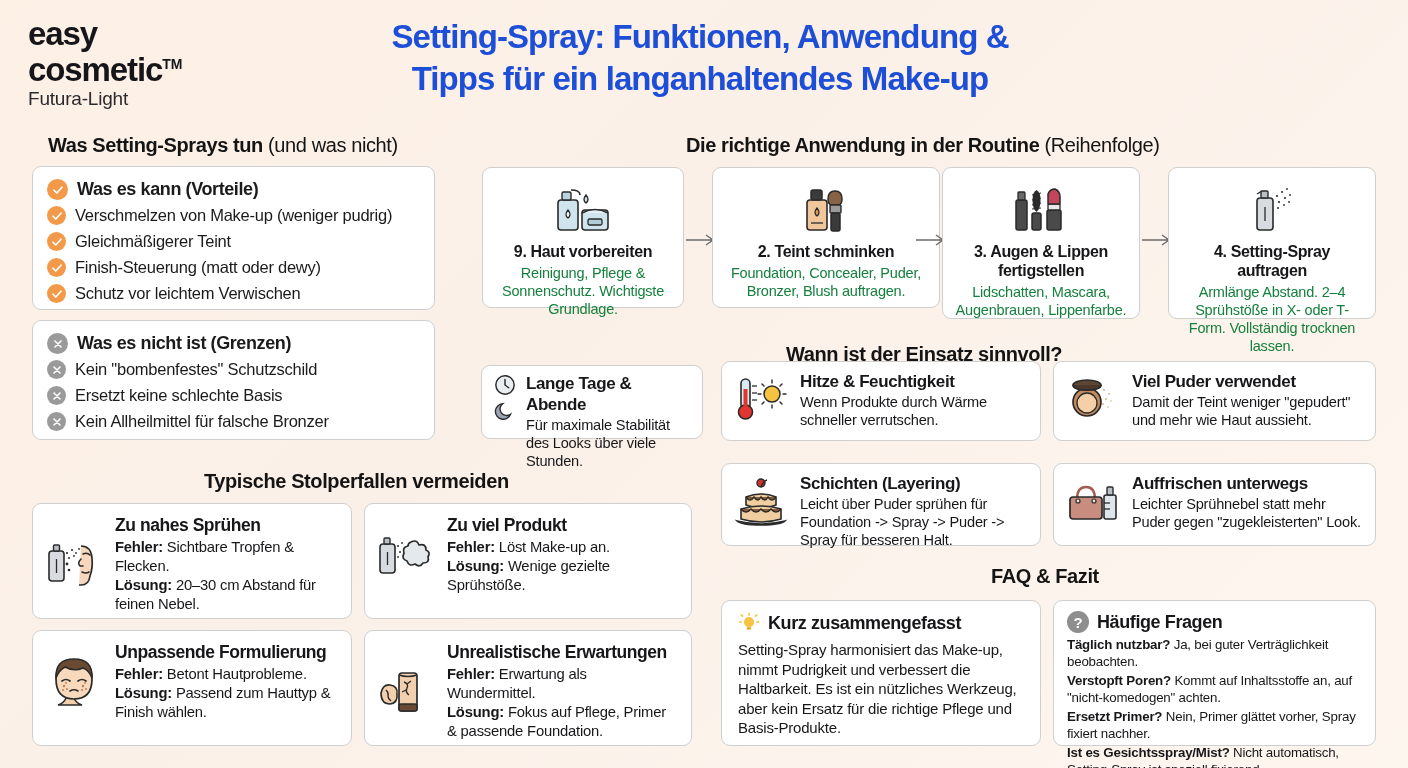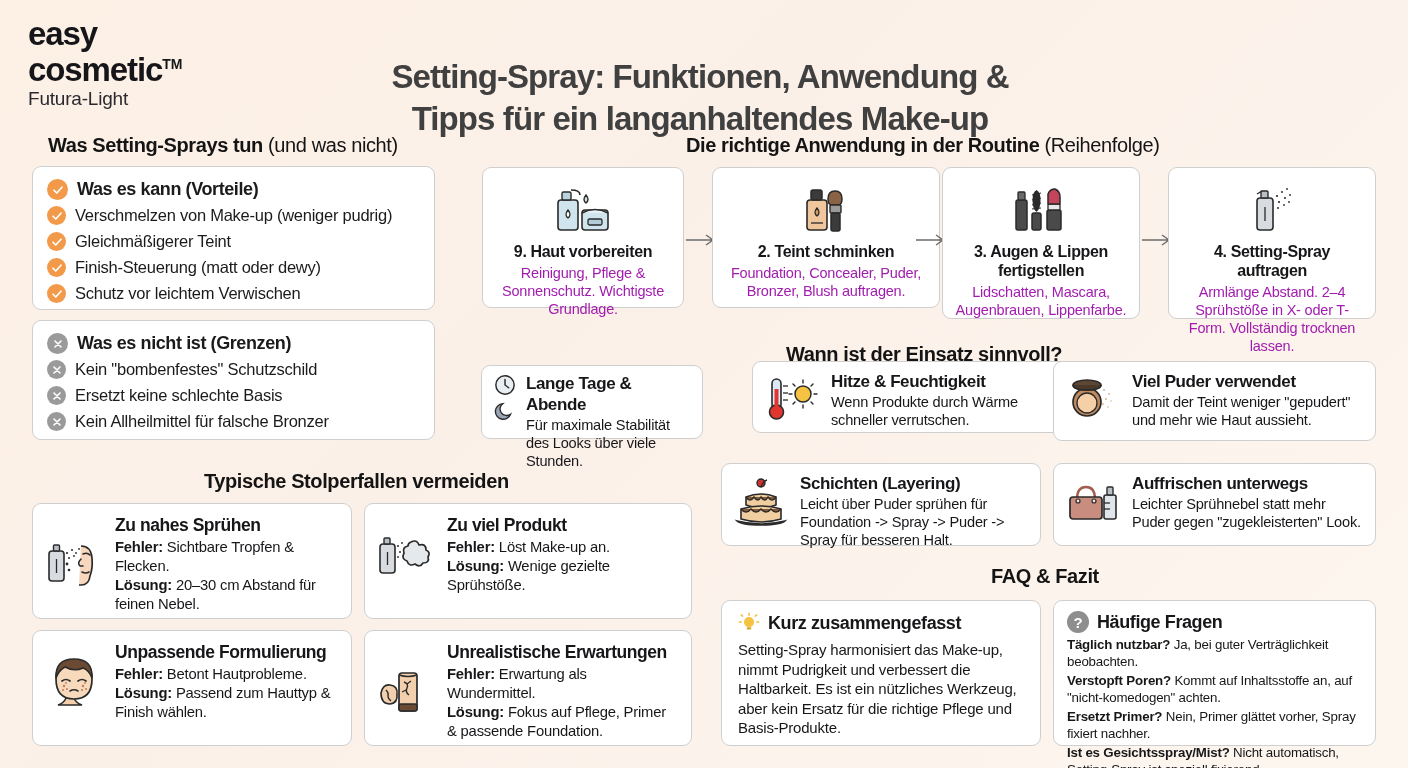--- a/index.html
+++ b/index.html
@@ -20,21 +20,21 @@
     font-weight: 700; font-size: 33px; line-height: 31px;
     letter-spacing: -1.1px; color: #16161a;
   }
   .logo-l2 { position: relative; display: inline-block; }
   .logo-tm { font-size: 14px; font-weight: 700; vertical-align: super; letter-spacing: 0; }
   .logo-sub { font-size: 19px; color: #2a2a2e; margin-top: 3px; letter-spacing: -0.2px; }
 
   .title {
     position: absolute; left: 300px; top: 16px; width: 800px;
     text-align: center; font-weight: 700; font-size: 33px; line-height: 42px;
-    letter-spacing: -0.9px; color: #404040; margin-top: 40px;
+    letter-spacing: -0.9px; color: #1d4ed8;
   }
 
   
   .card {
     background: #fff;
     border: 1.3px solid #cfcfcf;
     border-radius: 9px;
     position: absolute;
   }
   .sec-title {
@@ -57,21 +57,21 @@
   .bicon.ok { background: #f2994a; }
   .bicon.no { background: #9a9a9a; }
   .bicon svg { width: 12px; height: 12px; }
   .btxt { font-size: 16.5px; line-height: 23px; color: #1b1b1b; letter-spacing: -0.25px; }
   .btxt.head { font-size: 18px; font-weight: 700; letter-spacing: -0.4px; }
 
   
   .step { text-align: center; padding: 10px 8px 8px; }
   .step-ico { height: 62px; display: flex; align-items: center; justify-content: center; }
   .step-t { font-size: 16px; font-weight: 700; line-height: 19px; letter-spacing: -0.35px; margin-top: 2px; }
-  .step-d { font-size: 14.5px; line-height: 18px; letter-spacing: -0.2px; margin-top: 3px; color: #a21caf; }
+  .step-d { font-size: 14.5px; line-height: 18px; letter-spacing: -0.2px; margin-top: 3px; color: #15803d; }
   .arrow { position: absolute; width: 34px; height: 16px; }
 
   
   .ic-card { display: flex; padding: 9px 12px 9px 10px; gap: 10px; align-items: flex-start; }
   .ic-card .ic { flex: 0 0 auto; width: 58px; display: flex; align-items: center; justify-content: center; padding-top: 2px; }
   .ic-card .bd { flex: 1 1 auto; }
   .ic-t { font-size: 17px; font-weight: 700; letter-spacing: -0.4px; line-height: 21px; }
   .ic-d { font-size: 14.6px; line-height: 18px; letter-spacing: -0.2px; margin-top: 1px; }
 
   
@@ -431,21 +431,21 @@
           <path d="M18 15.5 A8.5 8.5 0 1 1 9.5 4 A7 7 0 0 0 18 15.5 z" fill="#9aa5b5" stroke="#2a2a2a" stroke-width="1.5"></path>
         </svg>
       </span>
       <span class="bd">
         <div class="ic-t">Lange Tage &amp; Abende</div>
         <div class="ic-d">Für maximale Stabilität des Looks über viele Stunden.</div>
       </span>
     </div>
   </div>
 
-  <div class="card" style="left:721px; top:361px; width:320px; height:72px;margin-left:31px;">
+  <div class="card" style="left:721px; top:361px; width:320px; height:80px;">
     <div class="ic-card">
       <span class="ic">
         <svg width="56" height="52" viewBox="0 0 56 52">
           <rect x="8" y="6" width="9" height="30" rx="4.5" fill="#dbe9f2" stroke="#2a2a2a" stroke-width="1.6"></rect>
           <circle cx="12.5" cy="39" r="7" fill="#e0362f" stroke="#2a2a2a" stroke-width="1.6"></circle>
           <rect x="10.5" y="16" width="4" height="22" fill="#e0362f"></rect>
           <g stroke="#2a2a2a" stroke-width="1.3">
             <line x1="19" y1="13" x2="24" y2="13"></line>
               <line x1="19" y1="20" x2="24" y2="20"></line>
               <line x1="19" y1="27" x2="24" y2="27"></line>

